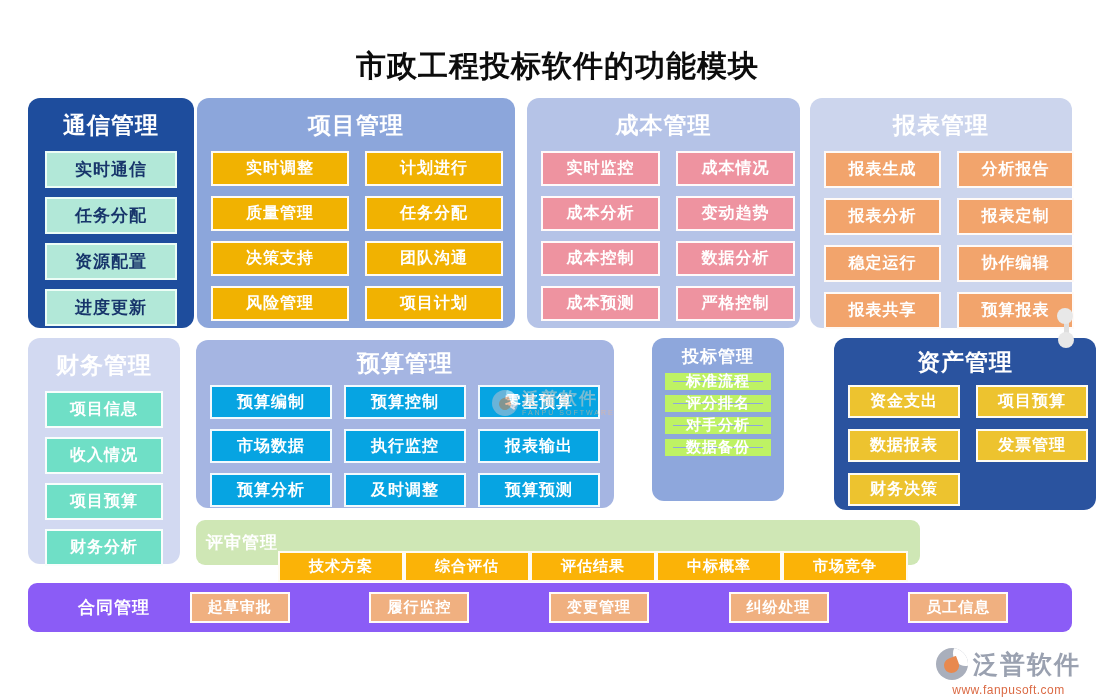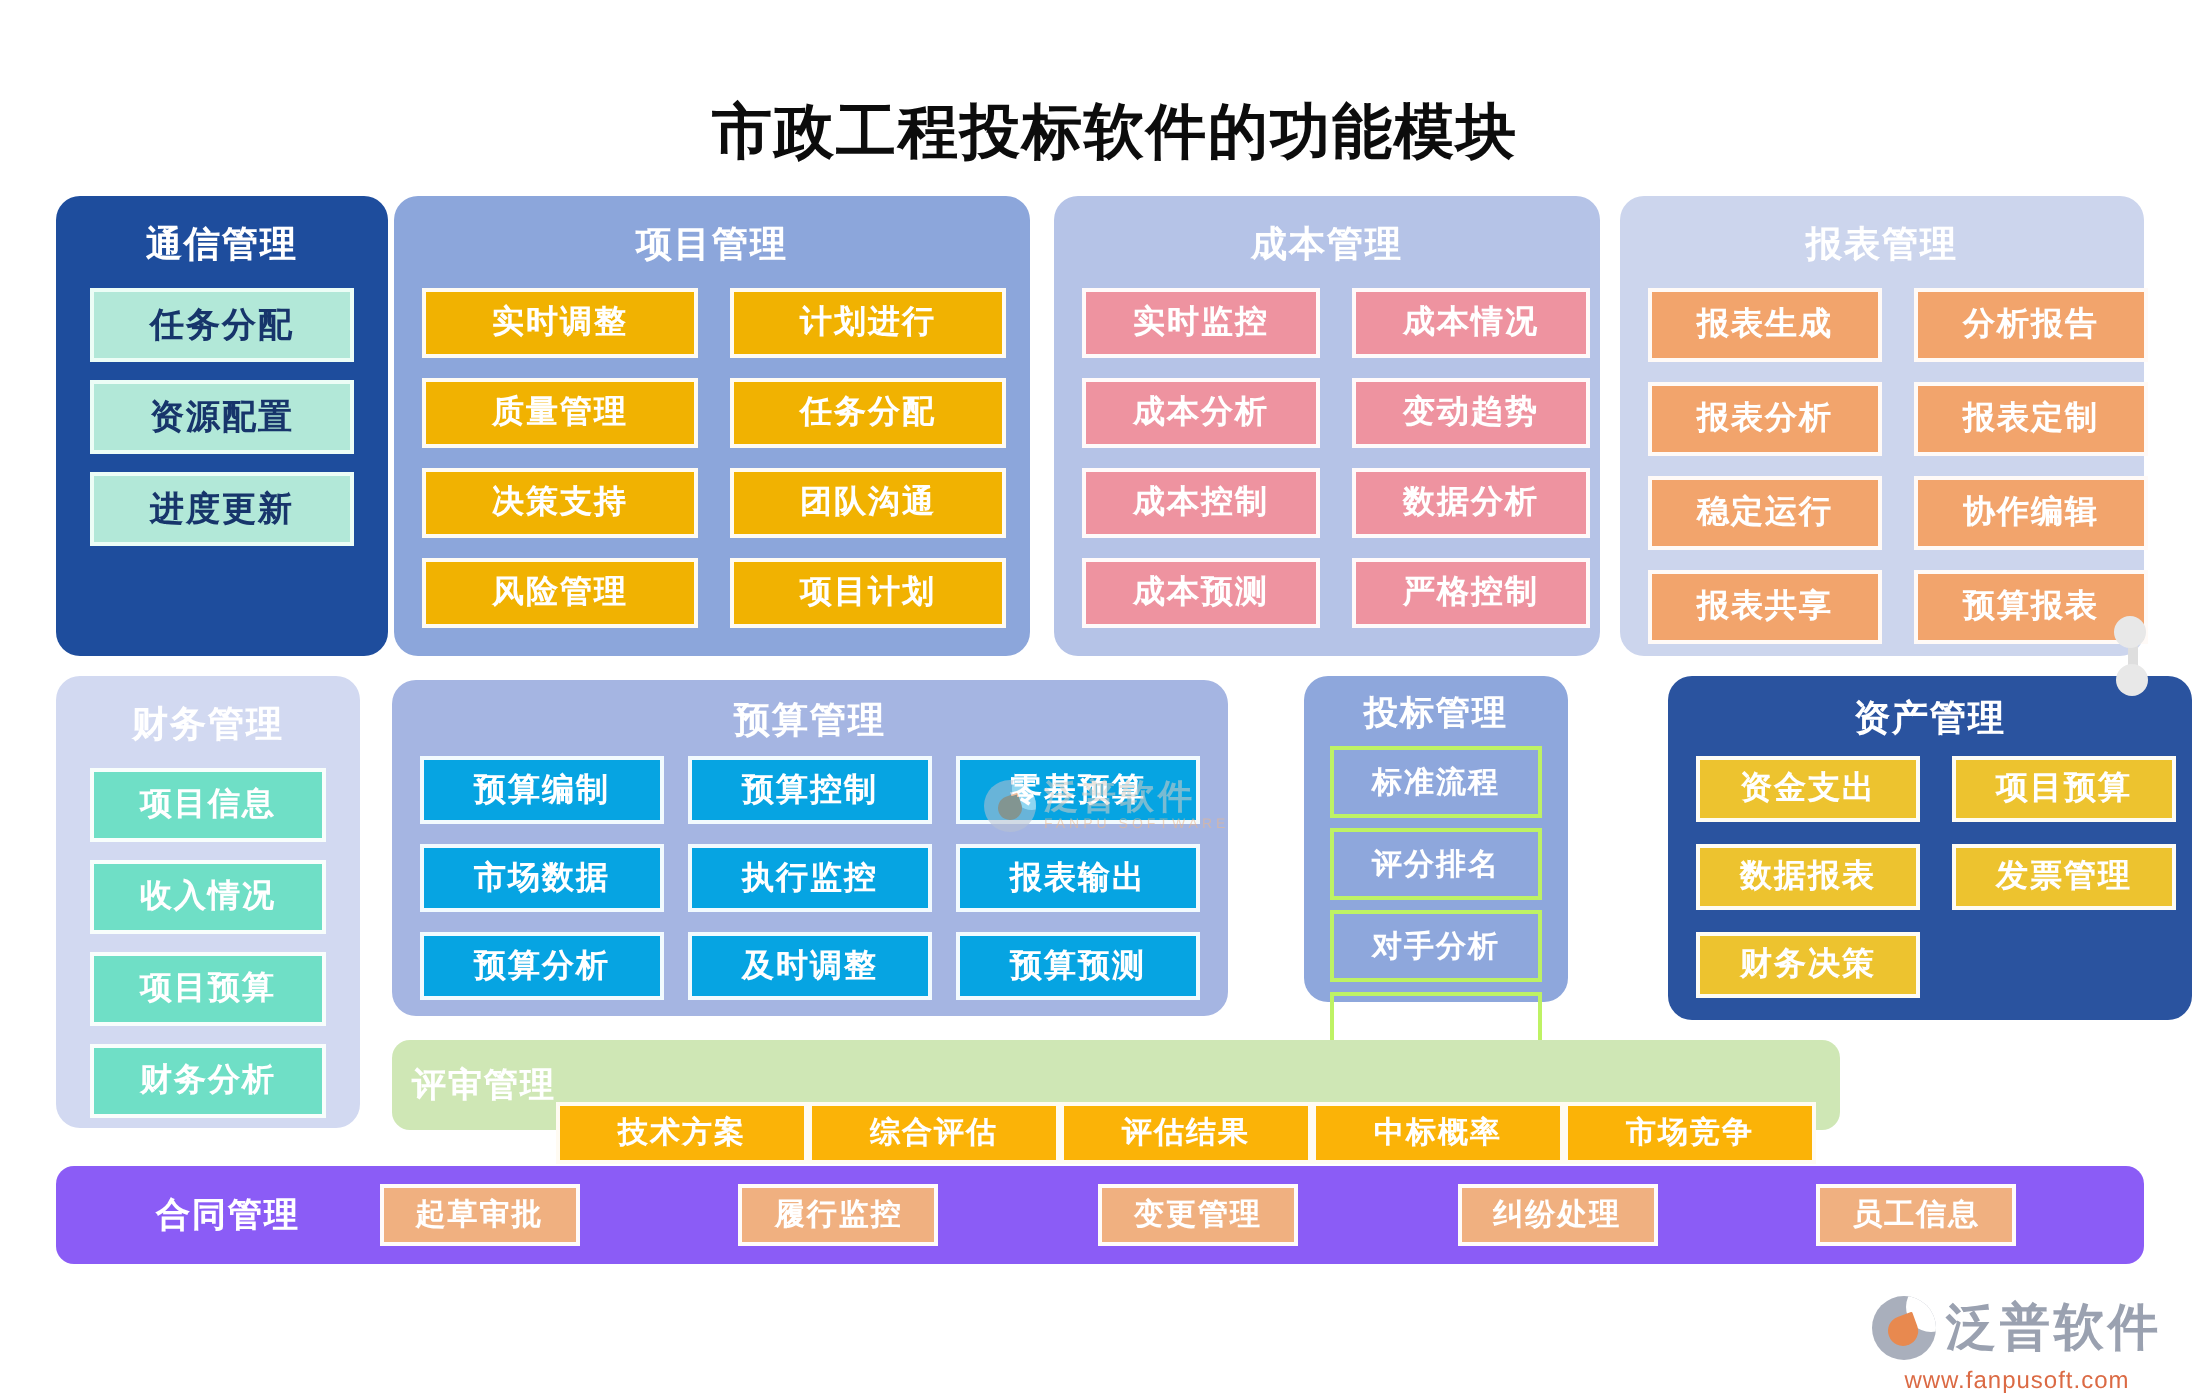--- a/index.html
+++ b/index.html
@@ -4,21 +4,21 @@
 <style>
   html,body { margin:0; padding:0; background:#ffffff; }
   body { font-family:"Liberation Sans","DejaVu Sans",sans-serif; }
   .stage { position:relative; width:1100px; height:700px; background:#ffffff; overflow:hidden; }
 
   .main-title { position:absolute; left:0; top:46px; width:1115px; margin:0; text-align:center;
                 font-size:30px; font-weight:800; color:#0c0c0c; letter-spacing:1px; }
 
   .panel { position:absolute; border-radius:12px; box-sizing:border-box; }
   .panel-title { margin:0; padding:12px 0 10px; text-align:center; color:#ffffff;
-                 font-size:18px; font-weight:bold; letter-spacing:1px; }
+                 font-size:23px; font-weight:bold; letter-spacing:1px; }
 
   .stack { display:flex; flex-direction:column; align-items:center; gap:9px; }
   .grid2 { display:grid; grid-template-columns:repeat(2,1fr); gap:10px 16px; padding:0 14px; justify-items:center; }
   .grid3 { display:grid; grid-template-columns:repeat(3,1fr); gap:10px 12px; padding:0 14px; justify-items:center; }
 
   .chip { display:flex; align-items:center; justify-content:center; box-sizing:border-box;
           font-weight:bold; color:#ffffff; font-size:16px; letter-spacing:1px;
           border:2px solid rgba(255,255,255,.95); white-space:nowrap; }
 
   
@@ -38,21 +38,21 @@
   .p-finance { left:28px;  top:338px; width:152px; height:226px; background:#D2D9F1; }
   .chip-finance { width:118px; height:37px; background:#6FDFC6; }
 
   .p-budget  { left:196px; top:340px; width:418px; height:168px; background:#A5B5E2; }
   .p-budget .panel-title { padding:8px 0 6px; }
   .chip-budget { width:122px; height:34px; background:#06A4E2; }
 
   .p-bidding { left:652px; top:338px; width:132px; height:163px; background:#8EA7DC; }
   .p-bidding .panel-title { padding:7px 0 5px; font-size:17px; }
   .p-bidding .stack { gap:5px; }
-  .chip-bidding { width:106px; height:36px; background:transparent; border:2px solid #bef264; font-size:15px; }
+  .chip-bidding { width:106px; height:17px; background:transparent; border:8px solid #bef264; font-size:15px; }
 
   .p-asset   { left:834px; top:338px; width:262px; height:172px; background:#2A539F; }
   .p-asset .panel-title { padding:9px 0 7px; }
   .p-asset .grid2 { gap:11px 16px; }
   .chip-asset { width:112px; height:33px; background:#EDC32F; }
 
   
   .band { position:absolute; border-radius:9px; display:flex; align-items:center; box-sizing:border-box; }
   .band-title { margin:0; color:#ffffff; font-size:17px; font-weight:bold; letter-spacing:1px; white-space:nowrap; }
   .band-items { display:flex; flex:1; justify-content:space-around; align-items:center; }
@@ -90,20 +90,21 @@
 </head>
 <body>
 
 <div class="stage">
 
   <h1 class="main-title">市政工程投标软件的功能模块</h1>
 
   <section class="panel p-comm">
     <h2 class="panel-title">通信管理</h2>
     <div class="stack">
+        <div class="chip chip-comm">实时通信</div>
         <div class="chip chip-comm">任务分配</div>
         <div class="chip chip-comm">资源配置</div>
         <div class="chip chip-comm">进度更新</div>
       </div>
   </section>
 
   <section class="panel p-project">
     <h2 class="panel-title">项目管理</h2>
     <div class="grid2">
         <div class="chip chip-project">实时调整</div>

